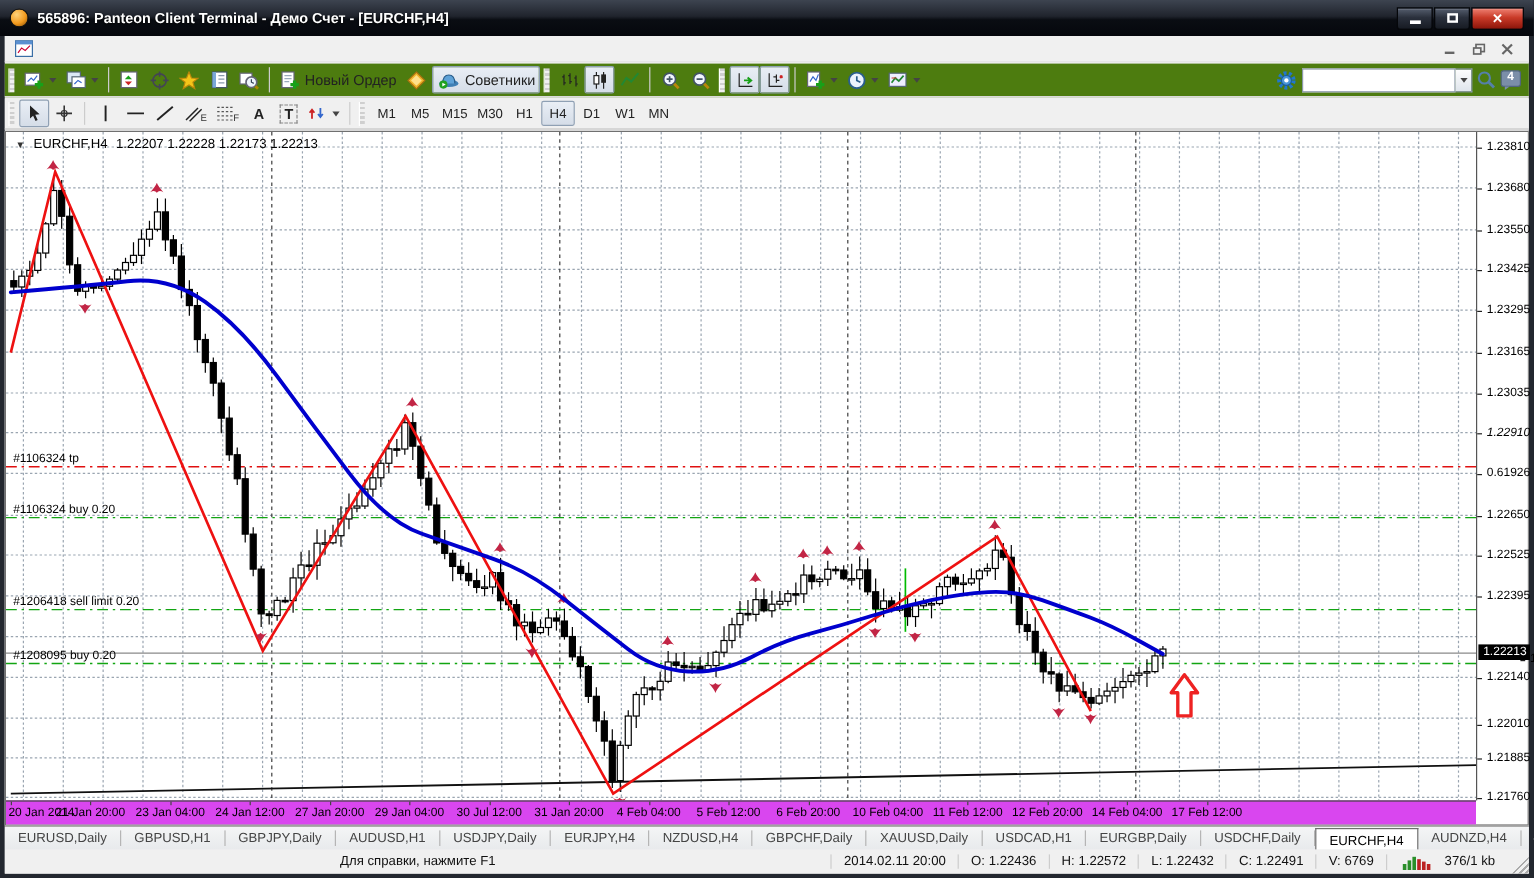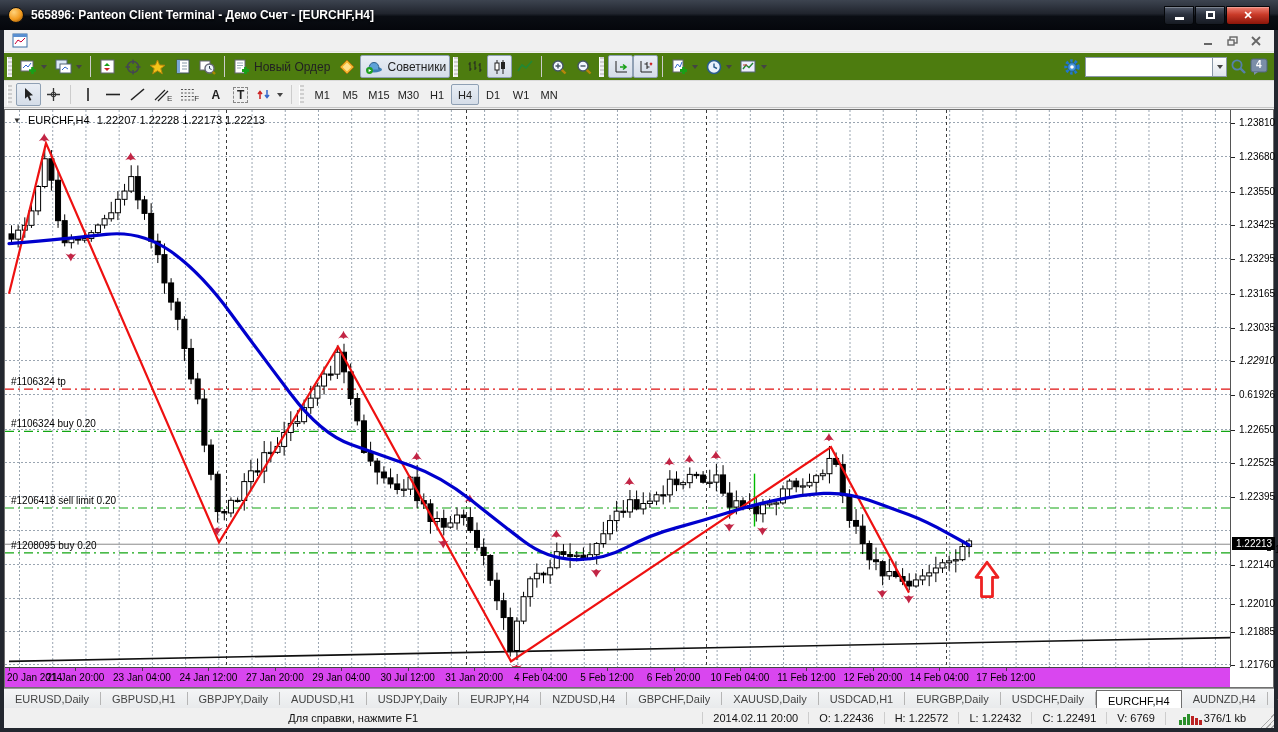--- a/index.html
+++ b/index.html
@@ -79,21 +79,21 @@
   .chart-tab { display:flex; align-items:center; padding:0 11px; border-right:1px solid #b5b5b5; margin:3px 0; }
   .chart-tab.active { background:#fff; border:1px solid #6e6e6e; color:#000; margin:1px 0 0 0;
     border-bottom:none; padding-top:2px; }
   #tab-arrows { margin-left:auto; display:flex; align-items:center; gap:6px; padding:0 8px; color:#888; font-size:9px; }
 
   
   #statusbar { position:absolute; left:0; top:678px; width:1270px; height:20px; background:#f0f0f0;
     display:flex; align-items:center; font-size:11px; color:#111; }
   .spane { padding:0 10px; border-left:1px solid #cdcdcd; white-space:nowrap; }
   #status-help { flex:1; border-left:none;text-align:center; }
-  #traffic-wrap { display:flex; align-items:center; padding:0 14px 0 12px; border-left:1px solid #cdcdcd; }
+  #traffic-wrap { display:flex; align-items:center; gap:10px; padding:0 14px 0 12px; border-left:1px solid #cdcdcd; }
   #resize-grip { width:14px; height:14px; align-self:flex-end;
     background:
       linear-gradient(135deg, transparent 0 50%, #aaa 50% 57%, transparent 57% 68%, #aaa 68% 75%, transparent 75% 86%, #aaa 86% 93%, transparent 93%); }
   icon, .ico { display:inline-flex; }
 </style>
 </head>
 <body>
 
 <div id="titlebar">
   <div id="app-logo"></div>

